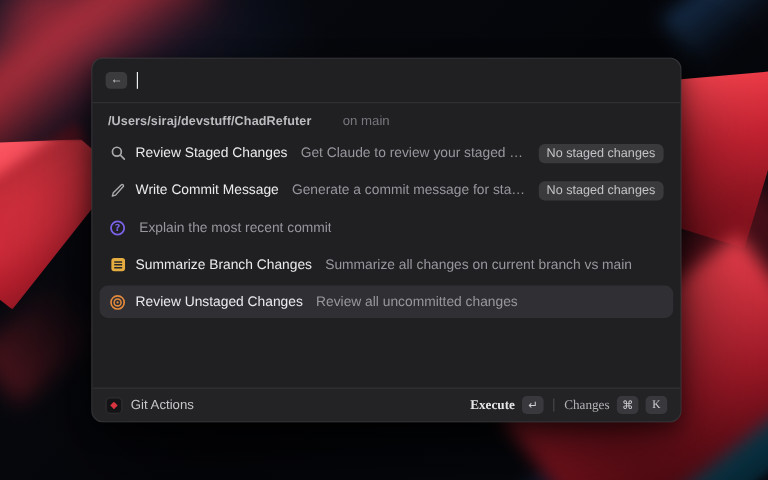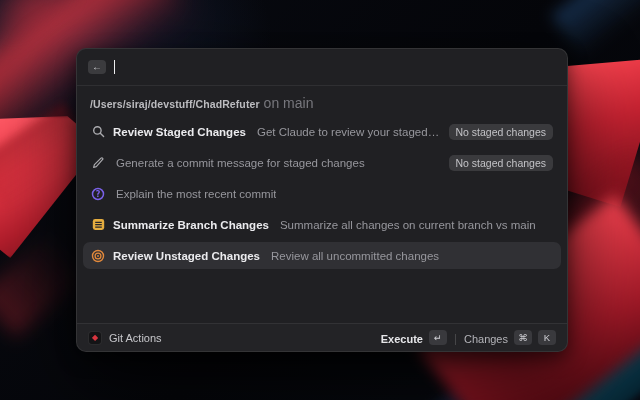--- a/index.html
+++ b/index.html
@@ -49,42 +49,42 @@
   .pal-header { height:37px; flex:none; display:flex; align-items:center; gap:8px;
     padding:0 11px; border-bottom:1px solid rgba(255,255,255,.07); }
   .back-btn { width:18px; height:14px; flex:none; border-radius:4px; background:#3b3b3e;
     color:#d4d4d8; font-size:10px; line-height:1; display:flex; align-items:center; justify-content:center;
     cursor:default; }
   .caret { width:1px; height:14px; background:#ecedef; flex:none; }
   .search-input { flex:1; background:transparent; border:none; outline:none; color:#e8e8ea;
     font-size:13px; font-family:inherit; }
   .search-input::placeholder { color:#85858b; }
 
-  .pal-path { padding:9px 13px 5px; display:flex; align-items:baseline; gap:4px; }
+  .pal-path { padding:9px 13px 5px; display:flex; align-items:baseline; gap:26px; }
   .path-dir { font-size:10.5px; font-weight:700; color:#bcbcc0; letter-spacing:.1px; }
-  .path-branch { font-size:14px; color:#77777d; }
+  .path-branch { font-size:11px; color:#77777d; }
 
   .pal-list { padding:2px 6px 0; flex:1; overflow:hidden; }
   .row { height:27px; margin-bottom:4px; display:flex; align-items:center; gap:8px;
     padding:0 8px; border-radius:7px; }
   .row.selected { background:var(--selection-bg,#303034); }
   .row-icon { width:14px; height:14px; flex:none; display:flex; align-items:center; justify-content:center; }
-  .row-title { font-size:11.5px; font-weight:700; color:#ebebee; white-space:nowrap; }
+  .row-title { font-size:11.5px; font-weight:400; color:#ebebee; white-space:nowrap; }
   .row-desc { font-size:11.5px; color:#97979d; white-space:nowrap; margin-left:3px; overflow:hidden;
     text-overflow:ellipsis; }
   .row-badge { margin-left:auto; flex:none; background:var(--badge-bg,#3a3a3d); color:#c3c3c7;
     font-size:10.5px; padding:2px 7px; border-radius:5px; white-space:nowrap; }
 
   .pal-footer { flex:none; height:28px; display:flex; align-items:center; gap:7px; padding:0 11px;
     border-top:1px solid rgba(255,255,255,.07); background:rgba(255,255,255,.015); }
   .app-icon { width:14px; height:14px; flex:none; border-radius:4px; background:#141416;
     border:1px solid rgba(255,255,255,.1); color:#d8353f; font-size:8px; line-height:1;
     display:flex; align-items:center; justify-content:center; }
   .app-label { font-size:11px; color:#c7c7cb;text-align:right; }
-  .footer-right { margin-left:auto; display:flex; align-items:flex-end; gap:6px; }
+  .footer-right { margin-left:auto; display:flex; align-items:center; gap:6px;font-family:Liberation Serif, serif; }
   .exec-label { font-size:11px; font-weight:700; color:#e6e6e9; }
   .keycap { min-width:18px; height:15px; padding:0 4px; border-radius:4px; background:#39393d;
     color:#cfcfd4; font-size:9.5px; display:flex; align-items:center; justify-content:center; }
   .foot-div { width:1px; height:11px; background:rgba(255,255,255,.16); margin:0 2px; }
   .actions-label { font-size:11px; color:#b3b3b8; }
 </style>
 </head>
 <body>
 
 <div class="wallpaper">
@@ -125,20 +125,21 @@
       <span class="row-desc">Get Claude to review your staged changes</span>
       <span class="row-badge">No staged changes</span>
     </div>
 
     <div class="row">
       <span class="row-icon">
           <svg width="13" height="13" viewBox="0 0 13 13">
             <path d="M1.6 11.4 L2.4 8.7 L9 2.1 a1.15 1.15 0 0 1 1.9 1.1 L4.3 10.6 Z" fill="none" stroke="#a9a9ad" stroke-width="1.2" stroke-linejoin="round"></path>
           </svg>
         </span>
+      <span class="row-title">Write Commit Message</span>
       <span class="row-desc">Generate a commit message for staged changes</span>
       <span class="row-badge">No staged changes</span>
     </div>
 
     <div class="row">
       <span class="row-icon">
           <svg width="14" height="14" viewBox="0 0 14 14">
             <circle cx="7" cy="7" r="5.5" fill="none" stroke="#7b61e8" stroke-width="1.5"></circle>
             <text x="7" y="9.8" font-size="8" font-weight="bold" fill="#7b61e8" text-anchor="middle" font-family="DejaVu Sans, sans-serif">?</text>
           </svg>

